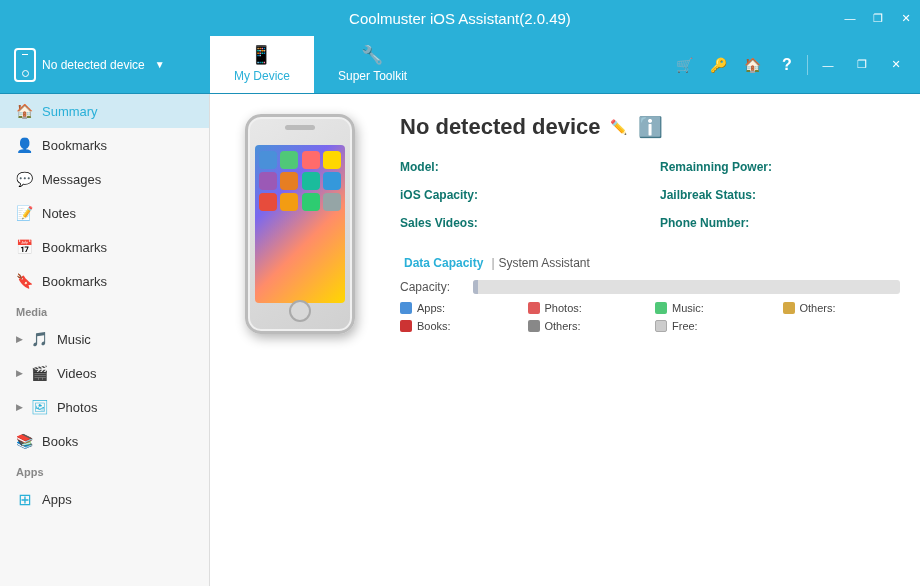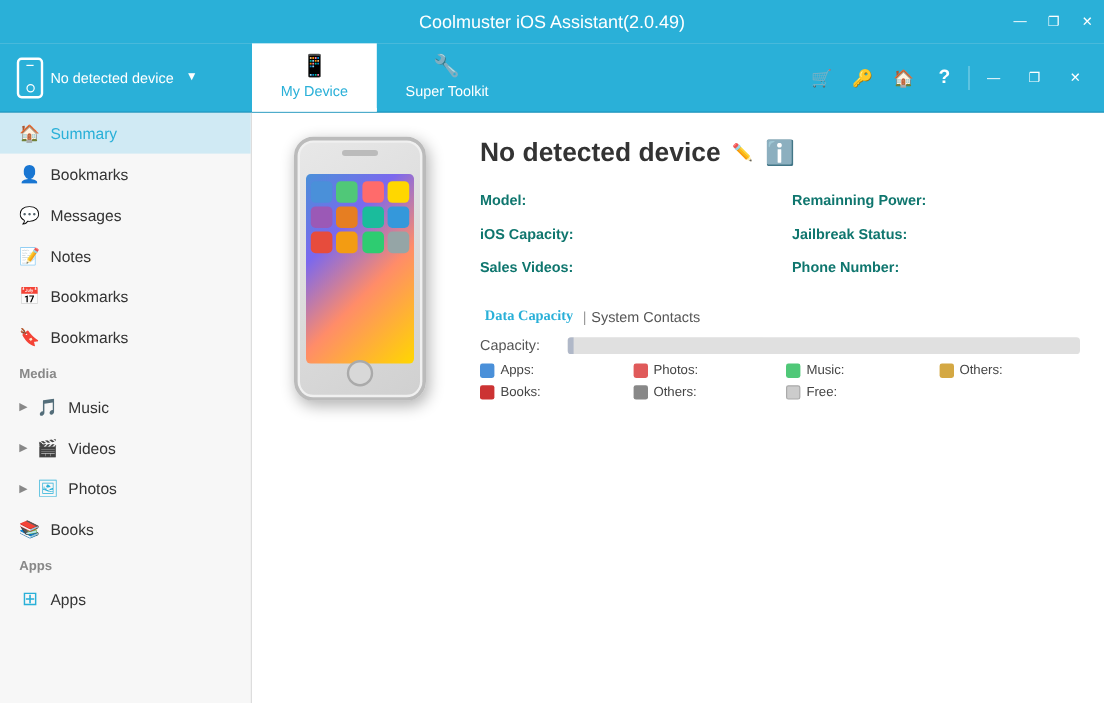--- a/index.html
+++ b/index.html
@@ -302,21 +302,20 @@
       display: flex;
       align-items: center;
       gap: 0;
       margin-bottom: 8px;
       font-size: 12px;
     }
     .cap-tab {
       color: #2ab0d8;
       cursor: pointer;
       padding: 2px 4px;
-      font-family: Liberation Serif, serif;
     }
     .cap-tab.active { color: #2ab0d8; font-weight: bold; }
     .cap-divider { color: #999; margin: 0 4px; }
     .cap-tab-inactive { color: #555; cursor: pointer; }
     .capacity-row {
       display: flex;
       align-items: flex-start;
       gap: 8px;
       margin-bottom: 8px;
     }
@@ -525,21 +524,21 @@
           <div class="info-row">
             <span class="info-label">Phone Number:</span>
             <span class="info-value"></span>
           </div>
         </div>
 
         <div class="capacity-section">
           <div class="capacity-tabs">
             <span class="cap-tab active">Data Capacity</span>
             <span class="cap-divider">|</span>
-            <span class="cap-tab-inactive">System Contacts</span>
+            <span class="cap-tab-inactive">System Assistant</span>
           </div>
           <div class="capacity-row">
             <span class="cap-label">Capacity:</span>
             <div class="cap-bar-container">
               <div class="cap-bar"></div>
             </div>
           </div>
 
           <div class="legend-grid">
             <div class="legend-item">

